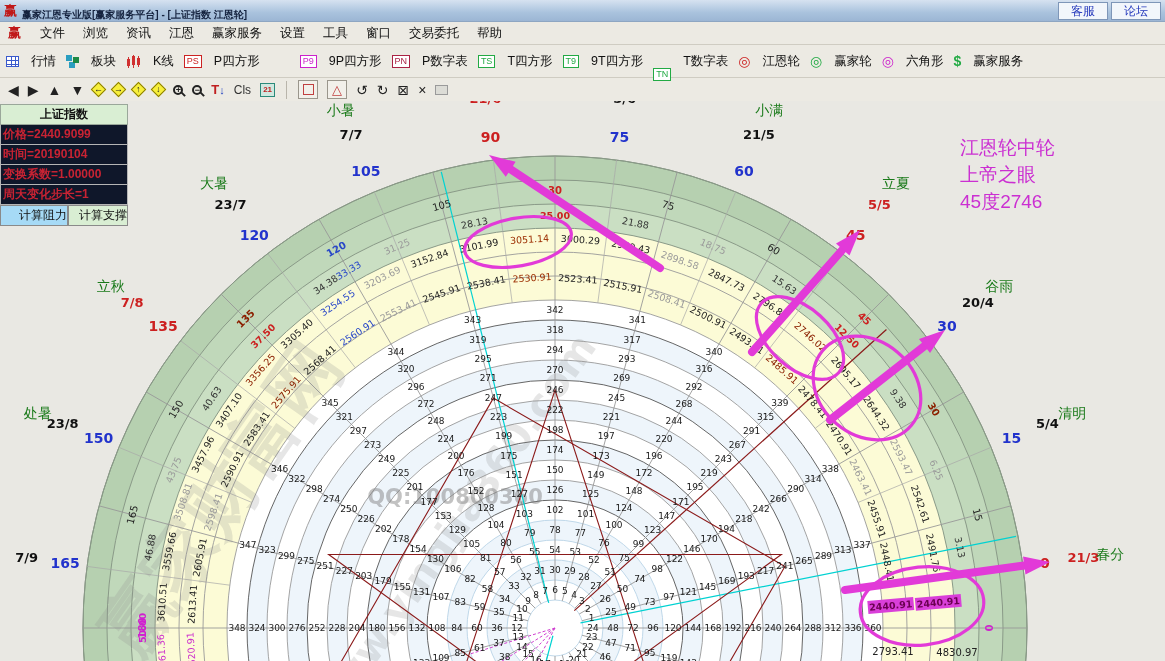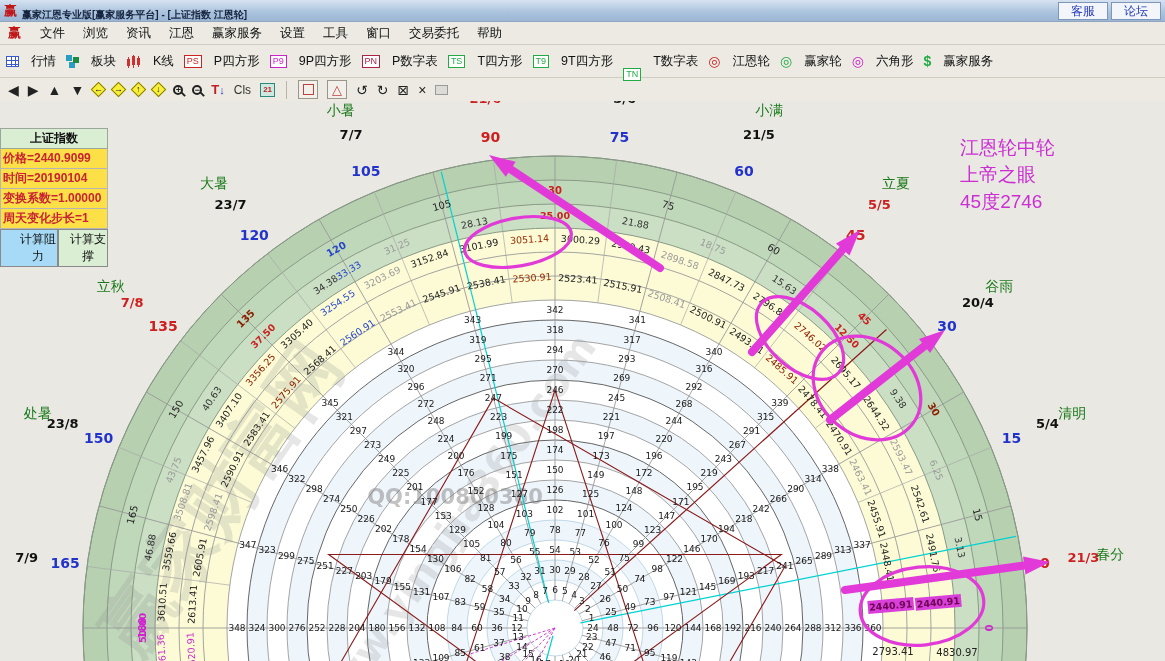--- a/index.html
+++ b/index.html
@@ -39,23 +39,23 @@
   .mag{width:10px;height:10px;border:2px solid #222;border-radius:50%;position:relative;font-size:9px;font-weight:bold;line-height:6px;text-align:center;color:#222;}
   .mag::after{content:"";position:absolute;width:6px;height:2px;background:#222;transform:rotate(45deg);right:-5px;bottom:-2px;}
   .vsep{width:1px;height:18px;background:#b9b5ab;margin:0 2px;}
   .toolbox{width:20px;height:19px;border:1px solid #9a968c;background:#f2f0ea;display:flex;align-items:center;justify-content:center;}
   .sq-shape{width:11px;height:11px;border:1px solid #c04040;}
   .easel{width:13px;height:10px;border:1px solid #9a9a9a;background:#dcdcd6;}
   
   #chart{position:absolute;left:0;top:101px;width:1165px;height:560px;background:#e9e8e3;overflow:hidden;}
   #wheel{position:absolute;left:0;top:0;}
   
-  #panel{position:absolute;left:0;top:3px;width:108px;z-index:5;font-size:12px;margin-top:24px;}
+  #panel{position:absolute;left:0;top:3px;width:128px;z-index:5;font-size:12px;}
   #panel .hd{background:#d9eed3;border:1px solid #9aa79a;text-align:center;color:#111;padding:1px 0;font-weight:bold;}
-  #panel .row{background:#fde047;border:1px solid #b5b5b5;border-top:none;color:#c82333;padding:1px 2px;font-weight:bold;white-space:nowrap;overflow:hidden;}
+  #panel .row{background:#0f172a;border:1px solid #b5b5b5;border-top:none;color:#c82333;padding:1px 2px;font-weight:bold;white-space:nowrap;overflow:hidden;}
   #panel .btns{display:flex;}
   #panel .pbtn{flex:1;border:1px solid #8a8a8a;text-align:center;color:#111;padding:1px 0;cursor:default;}
   #panel .pbtn.b1{background:#a6daf6;padding-left:18px;}
   #panel .pbtn.b2{background:#d9eed3;padding-left:10px;}
   
   #anno{position:absolute;left:960px;top:33px;color:#cb2fd2;font-size:19px;line-height:27px;z-index:4;}
 </style>
 </head>
 <body>
 
@@ -93,21 +93,21 @@
     </span>
     <span class="tb1-item">
       <span class="icn-kline"></span>
       <span>K线</span>
     </span>
     <span class="tb1-item">
       <span class="badge" style="color: rgb(204, 34, 34); border-color: rgb(204, 34, 34);">PS</span>
       <span>P四方形</span>
     </span>
     <span class="tb1-item">
-      <span class="badge" style="color: rgb(204, 34, 204); border-color: rgb(204, 34, 204);">P9</span>
+      <span class="badge" style="color: rgb(204, 34, 204); border-color: rgb(204, 34, 204); margin-left: 30px;">P9</span>
       <span>9P四方形</span>
     </span>
     <span class="tb1-item">
       <span class="badge" style="color: rgb(170, 34, 68); border-color: rgb(170, 34, 68);">PN</span>
       <span>P数字表</span>
     </span>
     <span class="tb1-item">
       <span class="badge" style="color: rgb(34, 170, 68); border-color: rgb(34, 170, 68);">TS</span>
       <span>T四方形</span>
     </span>

